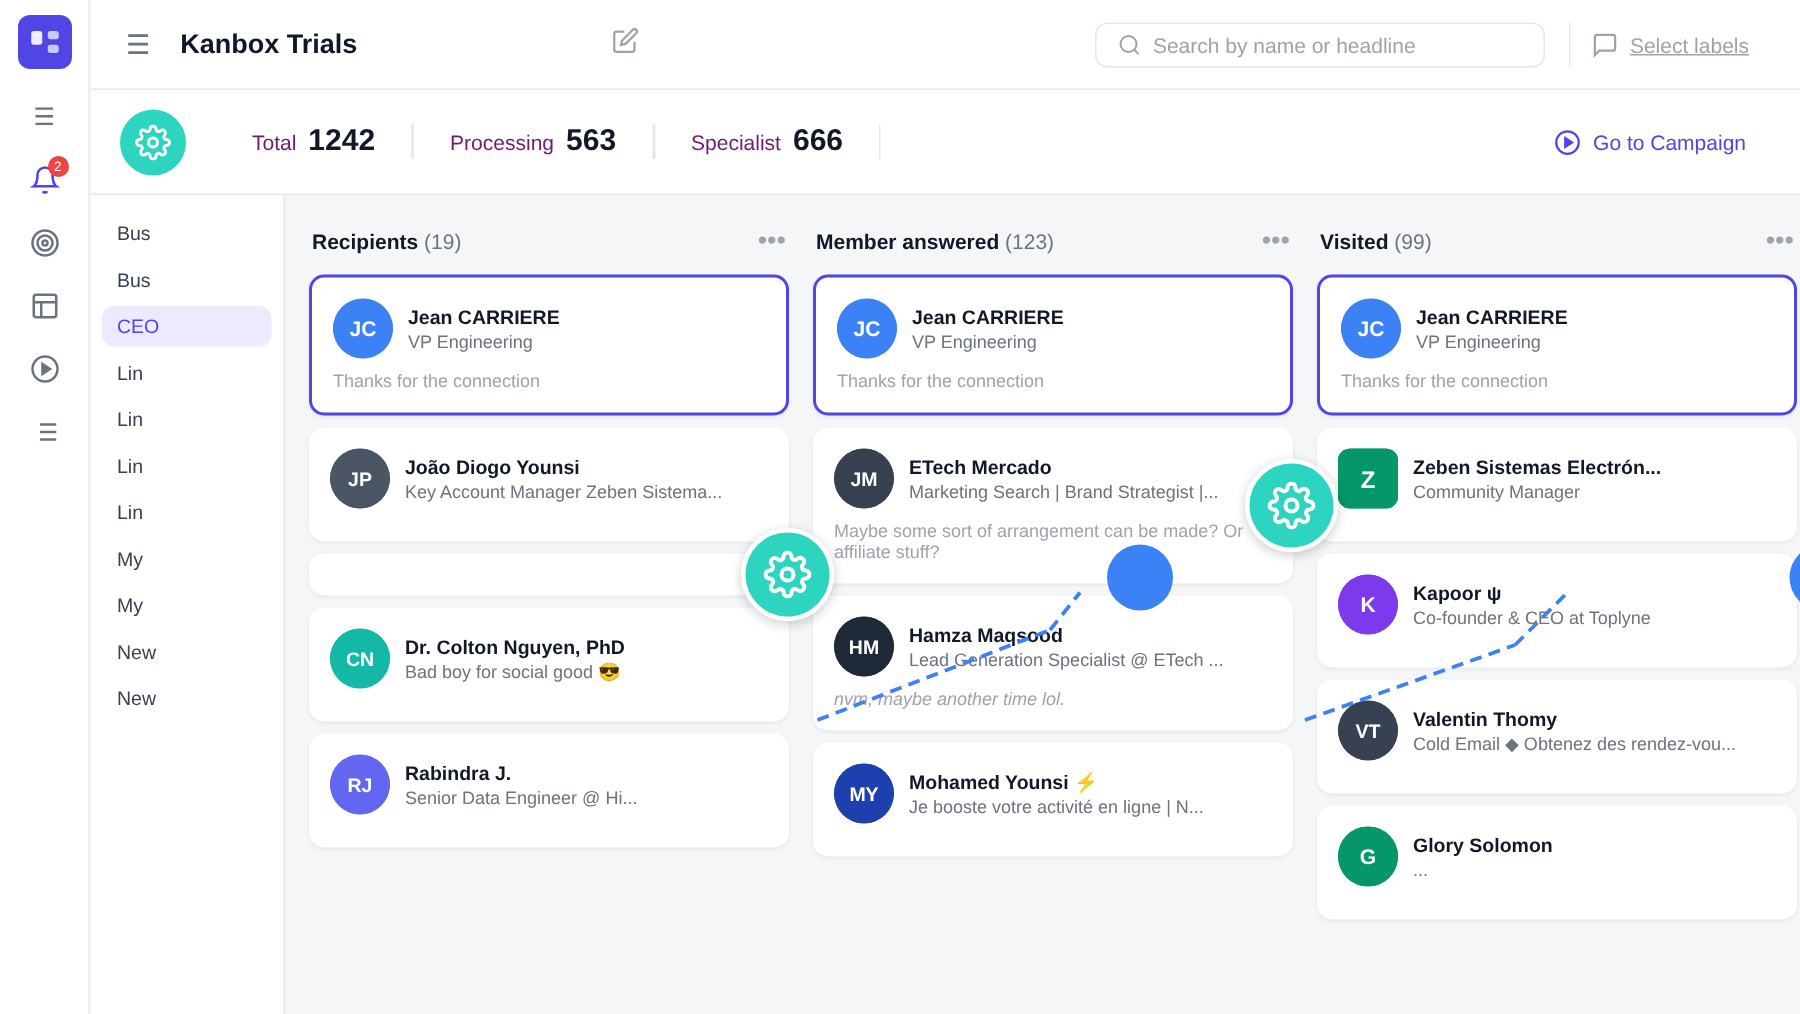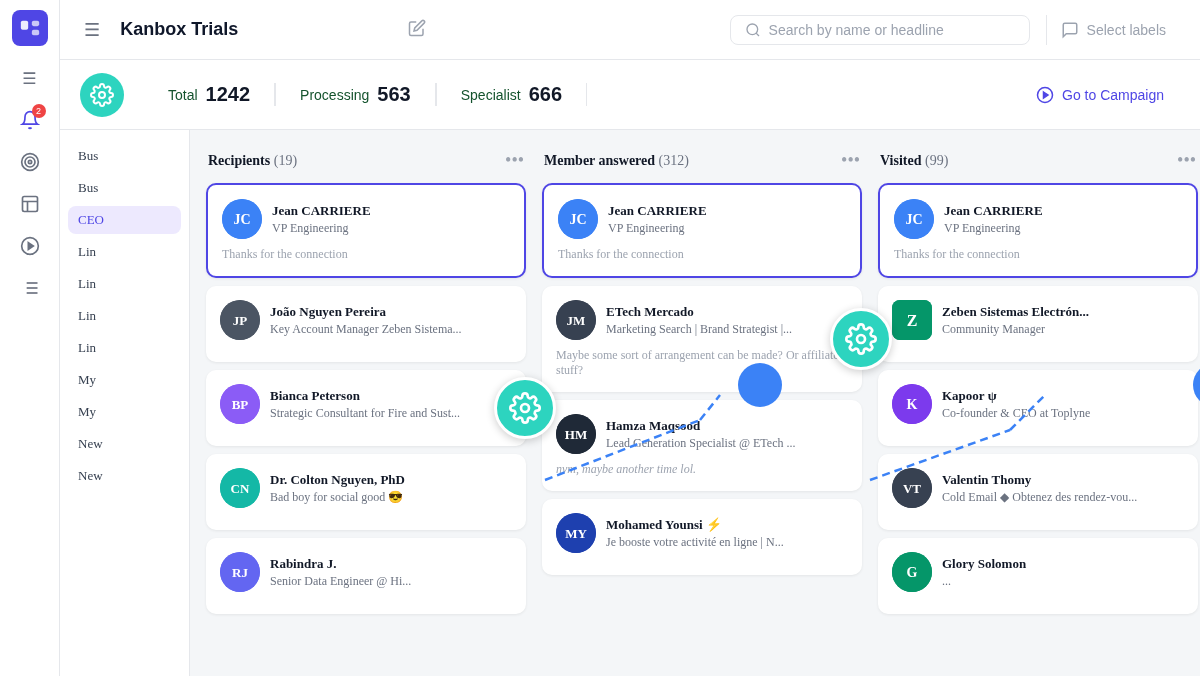--- a/index.html
+++ b/index.html
@@ -95,20 +95,21 @@
     }
     .select-labels {
       display: flex;
       align-items: center;
       gap: 8px;
       color: #9ca3af;
       font-size: 14px;
       cursor: pointer;
       padding: 6px 14px;
       border-left: 1px solid #e5e7eb;
+      text-decoration: underline;
     }
 
     
     .stats-bar {
       background: #fff;
       border-bottom: 1px solid #e5e7eb;
       height: 70px;
       display: flex;
       align-items: center;
       padding: 0 20px;
@@ -127,21 +128,21 @@
     .stat-item {
       display: flex;
       align-items: center;
       gap: 8px;
       padding: 0 24px;
       border-right: 1px solid #e5e7eb;
     }
     .stat-item:first-of-type { padding-left: 0; }
     .stat-label {
       font-size: 14px;
-      color: #14532d;
+      color: #701a75;
     }
     .stat-value {
       font-size: 20px;
       font-weight: 700;
       color: #111827;
     }
     .go-campaign-btn {
       margin-left: auto;
       display: flex;
       align-items: center;
@@ -154,21 +155,20 @@
       border-radius: 8px;
       border: none;
       background: transparent;
     }
 
     
     .body-area {
       display: flex;
       flex: 1;
       overflow: hidden;
-      font-family: Liberation Serif, serif;
     }
 
     
     .side-nav {
       width: 130px;
       background: #fff;
       border-right: 1px solid #e5e7eb;
       padding: 12px 8px;
       display: flex;
       flex-direction: column;
@@ -454,39 +454,27 @@
 
         <div class="card">
           <div class="card-person">
             <div class="avatar" style="background:#4b5563;">
               <svg width="40" height="40" viewBox="0 0 40 40">
                   <rect width="40" height="40" rx="20" fill="#4b5563"></rect>
                   <text x="20" y="25" text-anchor="middle" fill="white" font-size="13" font-weight="600">JP</text>
                 </svg>
             </div>
             <div>
-              <div class="person-name">João Nguyen Pereira</div>
+              <div class="person-name">João Diogo Younsi</div>
               <div class="person-role">Key Account Manager Zeben Sistema...</div>
             </div>
           </div>
         </div>
 
         <div class="card" style="position:relative;">
-          <div class="card-person">
-            <div class="avatar purple">
-              <svg width="40" height="40" viewBox="0 0 40 40">
-                  <rect width="40" height="40" rx="20" fill="#8b5cf6"></rect>
-                  <text x="20" y="25" text-anchor="middle" fill="white" font-size="13" font-weight="600">BP</text>
-                </svg>
-            </div>
-            <div>
-              <div class="person-name">Bianca Peterson</div>
-              <div class="person-role">Strategic Consultant for Fire and Sust...</div>
-            </div>
-          </div>
 
           <div style="position:absolute;right:-30px;top:50%;transform:translateY(-50%);width:62px;height:62px;background:#2dd4bf;border-radius:50%;display:flex;align-items:center;justify-content:center;border:3px solid #fff;box-shadow:0 2px 8px rgba(0,0,0,0.2);z-index:30;">
             <svg width="32" height="32" viewBox="0 0 24 24" fill="none" stroke="white" stroke-width="2">
                 <circle cx="12" cy="12" r="3"></circle>
                 <path d="M19.4 15a1.65 1.65 0 0 0 .33 1.82l.06.06a2 2 0 0 1-2.83 2.83l-.06-.06a1.65 1.65 0 0 0-1.82-.33 1.65 1.65 0 0 0-1 1.51V21a2 2 0 0 1-4 0v-.09A1.65 1.65 0 0 0 9 19.4a1.65 1.65 0 0 0-1.82.33l-.06.06a2 2 0 0 1-2.83-2.83l.06-.06A1.65 1.65 0 0 0 4.68 15a1.65 1.65 0 0 0-1.51-1H3a2 2 0 0 1 0-4h.09A1.65 1.65 0 0 0 4.6 9a1.65 1.65 0 0 0-.33-1.82l-.06-.06a2 2 0 0 1 2.83-2.83l.06.06A1.65 1.65 0 0 0 9 4.68a1.65 1.65 0 0 0 1-1.51V3a2 2 0 0 1 4 0v.09a1.65 1.65 0 0 0 1 1.51 1.65 1.65 0 0 0 1.82-.33l.06-.06a2 2 0 0 1 2.83 2.83l-.06.06A1.65 1.65 0 0 0 19.4 9a1.65 1.65 0 0 0 1.51 1H21a2 2 0 0 1 0 4h-.09a1.65 1.65 0 0 0-1.51 1z"></path>
               </svg>
           </div>
         </div>
 
         <div class="card">
@@ -515,21 +503,21 @@
             <div>
               <div class="person-name">Rabindra J.</div>
               <div class="person-role">Senior Data Engineer @ Hi...</div>
             </div>
           </div>
         </div>
       </div>
 
       <div class="kanban-column">
         <div class="column-header">
-          <span class="column-title">Member answered <span class="col-count">(312)</span></span>
+          <span class="column-title">Member answered <span class="col-count">(123)</span></span>
           <span class="col-menu">•••</span>
         </div>
 
         <div class="card highlighted" style="position:relative;">
           <div class="card-person">
             <div class="avatar blue">
               <svg width="40" height="40" viewBox="0 0 40 40">
                   <rect width="40" height="40" rx="20" fill="#3b82f6"></rect>
                   <text x="20" y="25" text-anchor="middle" fill="white" font-size="14" font-weight="600">JC</text>
                 </svg>

